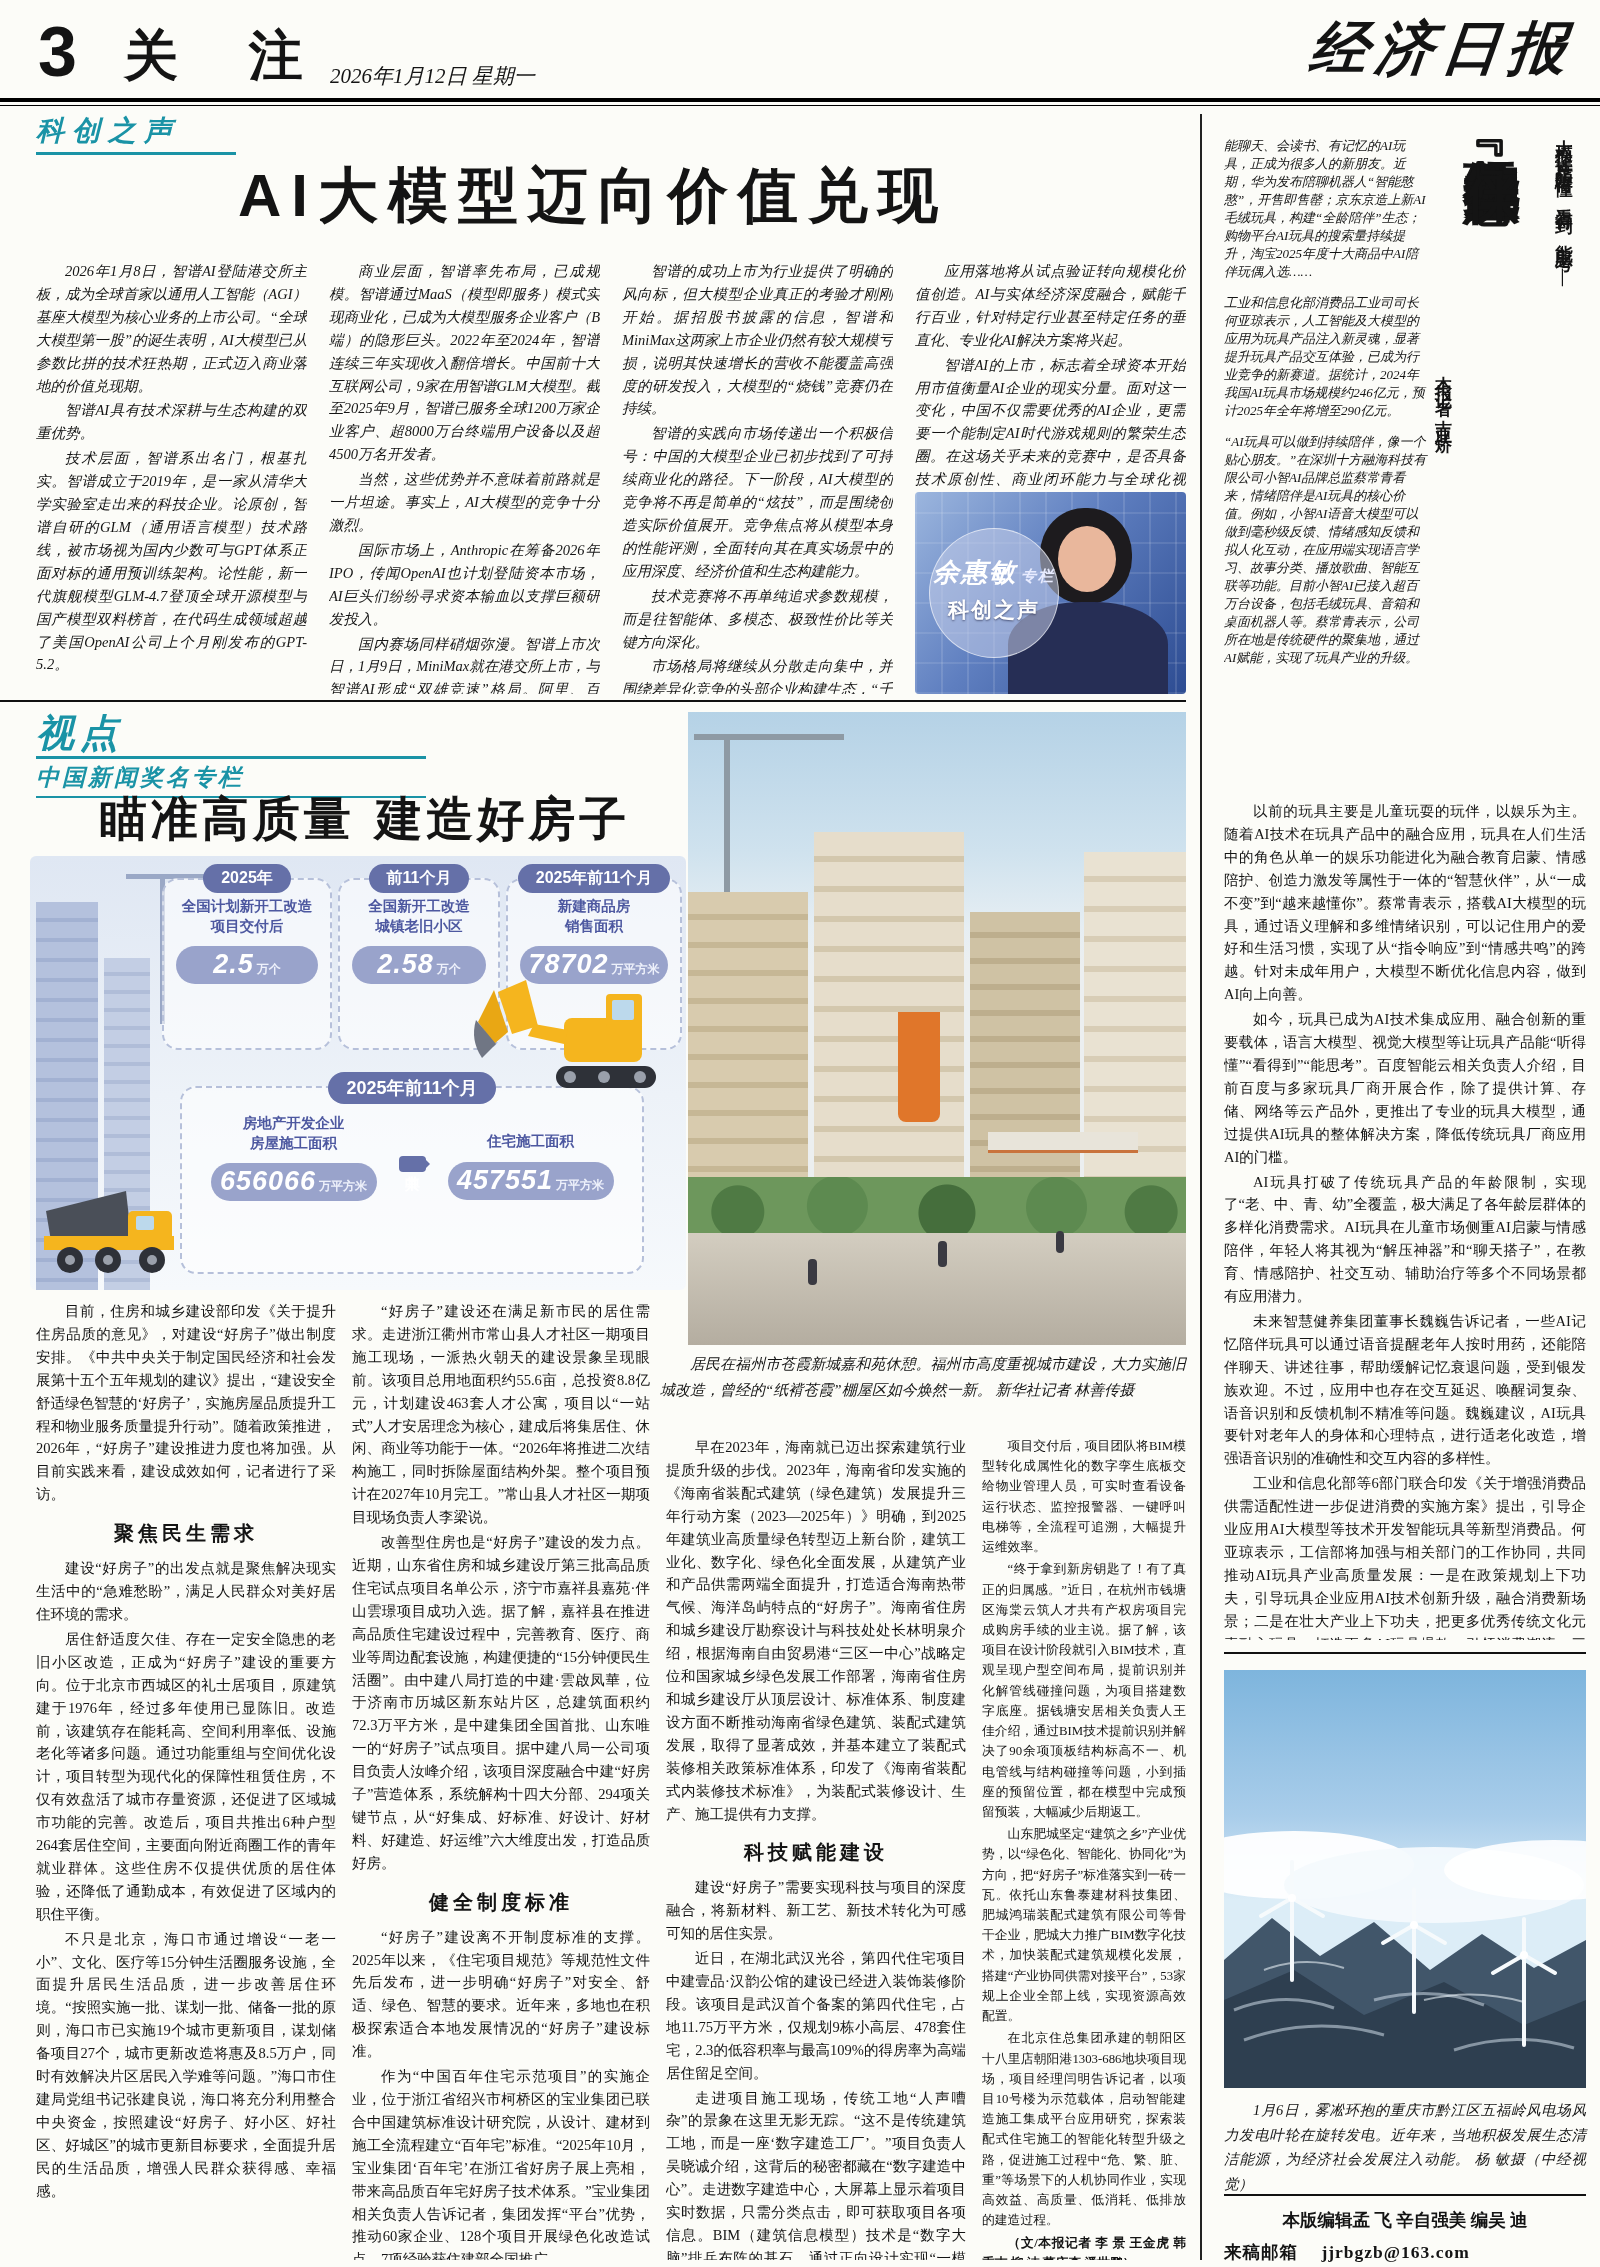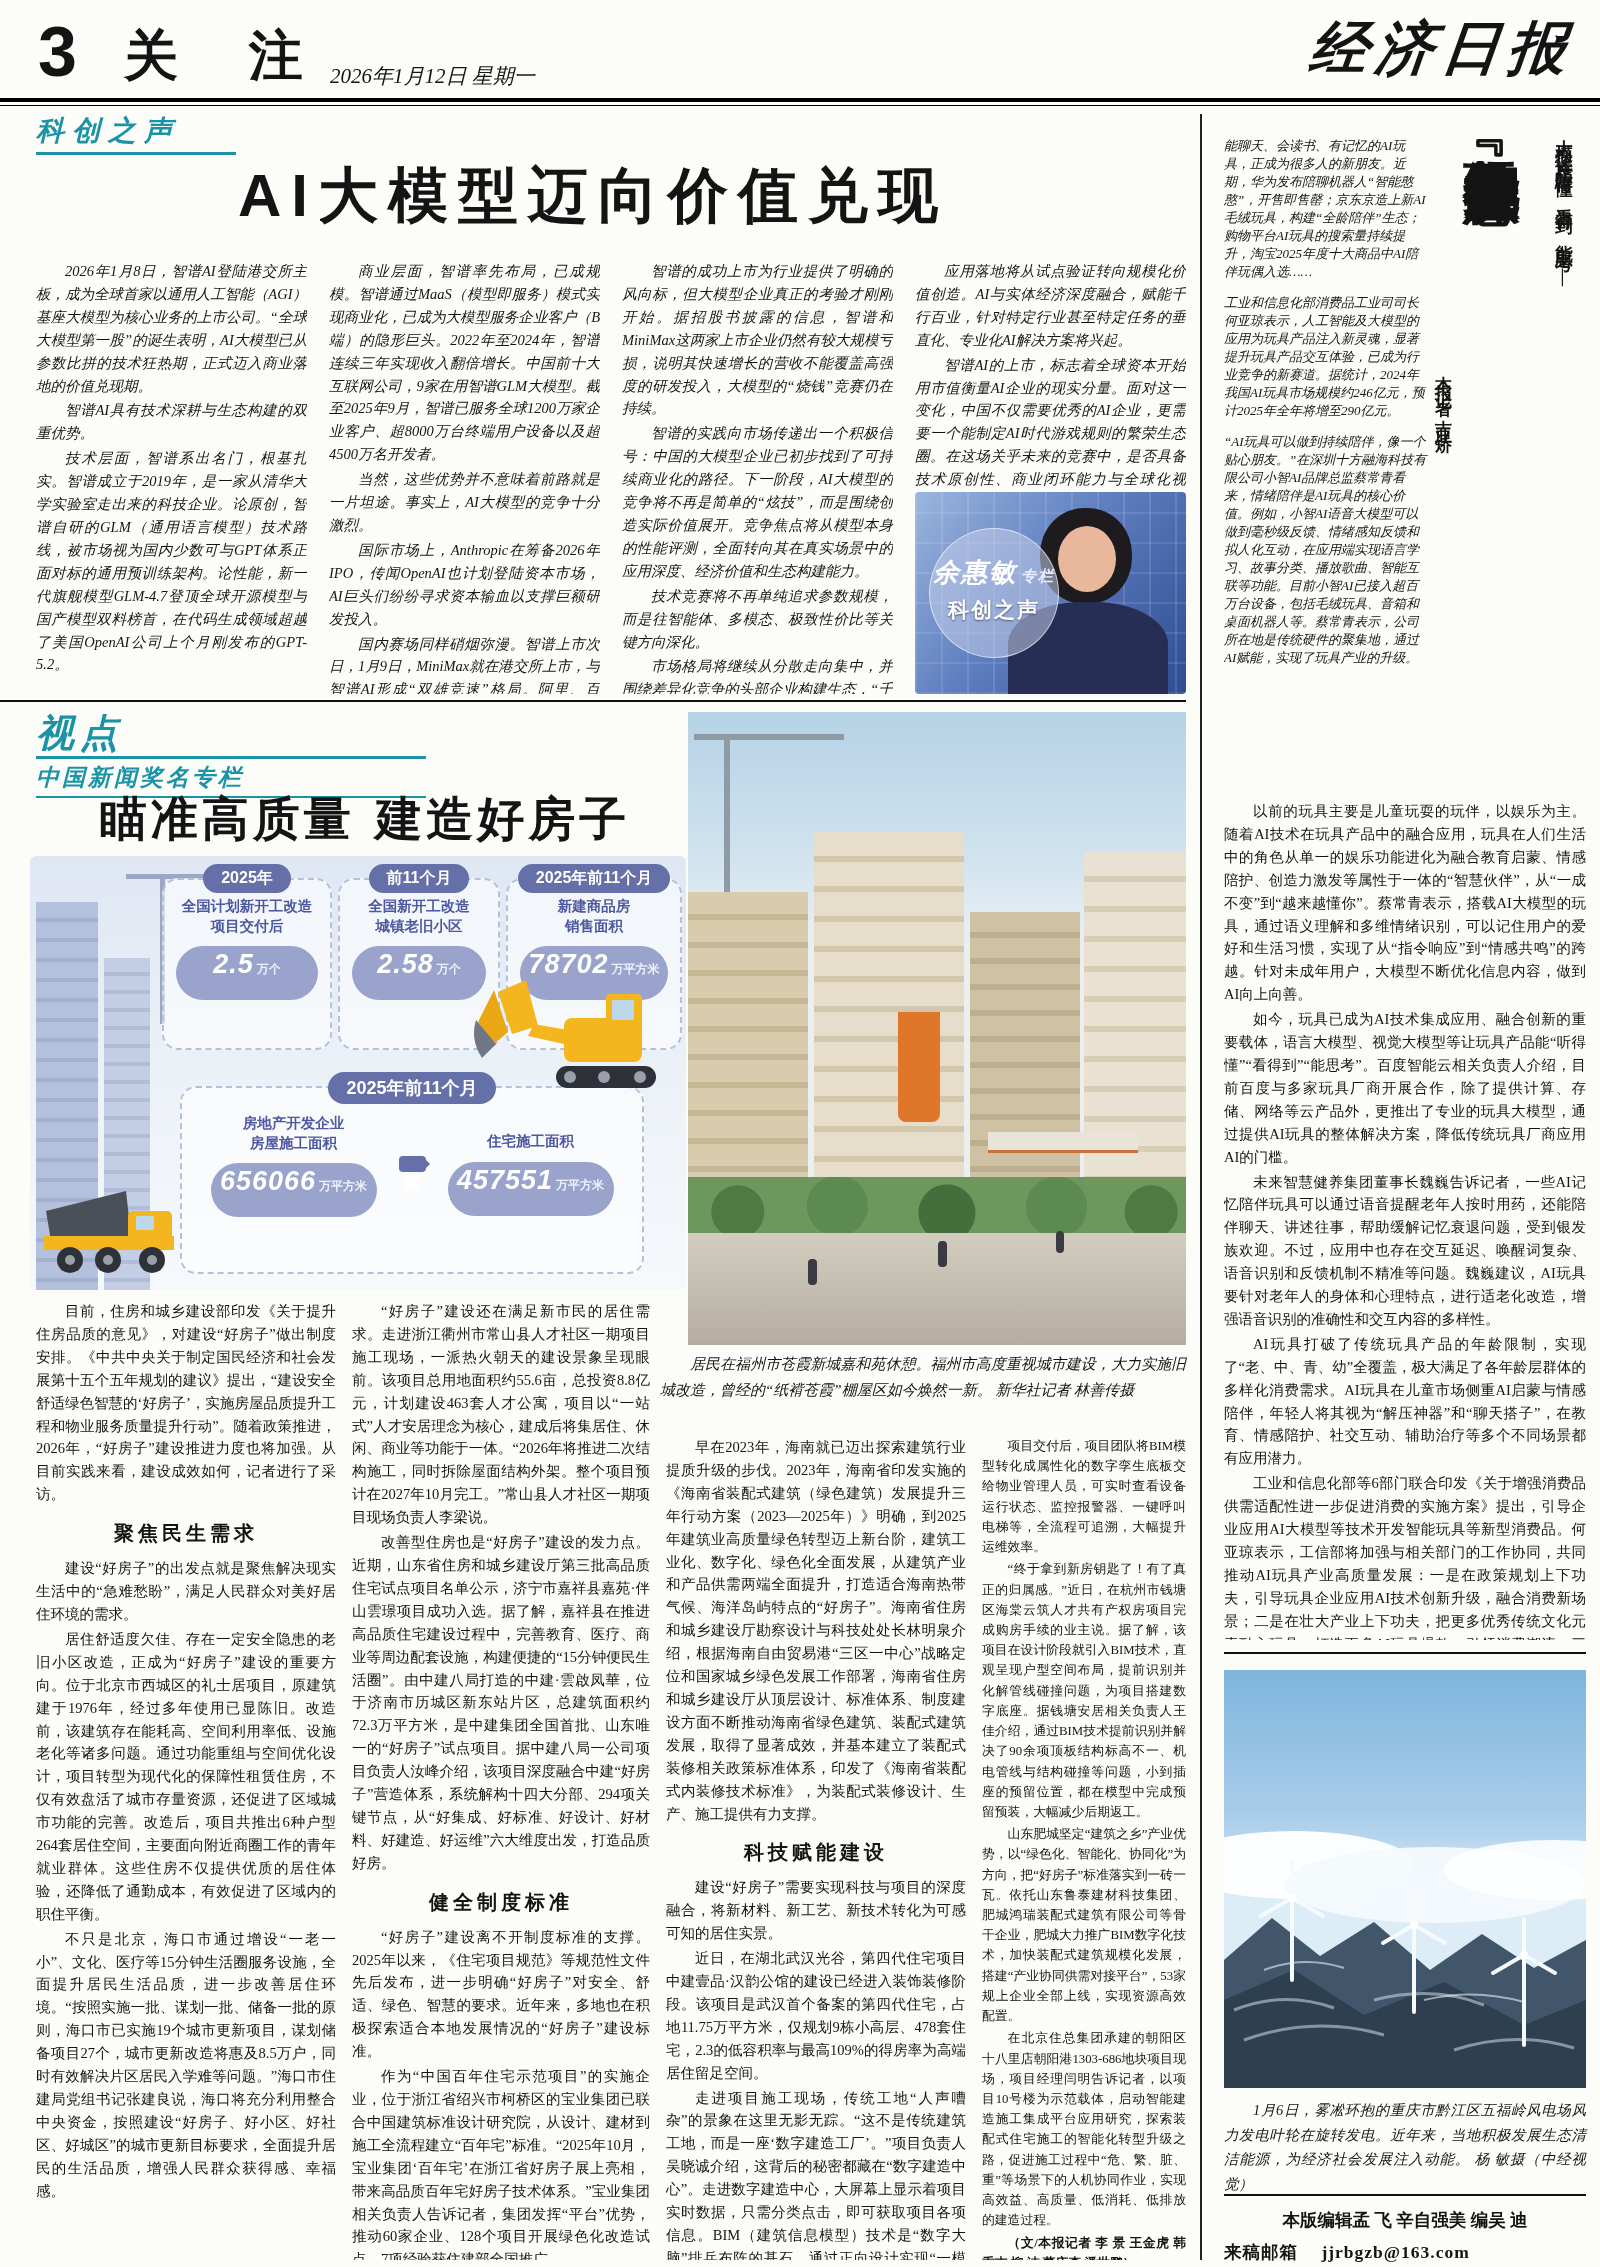--- a/index.html
+++ b/index.html
@@ -63,21 +63,21 @@
       background:repeating-linear-gradient(180deg,#b4c1dd 0 16px,#a2b1d2 16px 20px);}
   .ig-b2{position:absolute;left:74px;top:102px;width:46px;height:332px;
       background:repeating-linear-gradient(180deg,#c3cee4 0 14px,#b0bdd8 14px 18px);}
   .ig-crane-v{position:absolute;left:130px;top:18px;width:5px;height:150px;background:#9aa8c6;}
   .ig-crane-h{position:absolute;left:96px;top:18px;width:110px;height:5px;background:#9aa8c6;}
   .ig-card{position:absolute;background:rgba(255,255,255,.6);border:2px dashed #b6c0da;border-radius:16px;}
   .ig-tag{display:block;margin:-16px auto 4px;width:max-content;max-width:95%;background:#6570a8;color:#fff;
       border-radius:999px;padding:4px 18px;font:bold 16px "Liberation Sans",sans-serif;}
   .ig-label{text-align:center;color:#4d58a0;font:800 14.5px "Liberation Sans",sans-serif;
       line-height:1.35;white-space:pre-line;margin:4px 4px 0;}
-  .ig-pill{background:#99a3cb;border-radius:999px;margin:10px 12px 0;padding:3px 4px 20px;text-align:center;}
+  .ig-pill{background:#99a3cb;border-radius:999px;margin:10px 12px 0;padding:3px 4px 4px;text-align:center;}
   .ig-val{color:#fff;font:italic 900 27px "Liberation Sans",sans-serif;letter-spacing:1px;}
   .ig-unit{color:#eef1fb;font:700 12px "Liberation Sans",sans-serif;margin-left:3px;}
   .ig-bottom-row{display:flex;align-items:flex-start;justify-content:center;gap:10px;margin-top:6px;}
   .ig-stat{width:190px;}
   .ig-mid{margin-top:46px;background:#6570a8;color:#fff;writing-mode:vertical-rl;
       font:bold 15px "Liberation Sans",sans-serif;padding:8px 4px;border-radius:4px;position:relative;}
   .ig-mid:after{content:"";position:absolute;right:-12px;top:50%;margin-top:-8px;border:8px solid transparent;
       border-left-color:#6570a8;}
   
   .city-photo{position:absolute;left:688px;top:712px;width:498px;height:633px;overflow:hidden;
@@ -310,22 +310,22 @@
       <p>能聊天、会读书、有记忆的AI玩具，正成为很多人的新朋友。近期，华为发布陪聊机器人“智能憨憨”，开售即售罄；京东京造上新AI毛绒玩具，构建“全龄陪伴”生态；购物平台AI玩具的搜索量持续提升，淘宝2025年度十大商品中AI陪伴玩偶入选……</p>
       <p>工业和信息化部消费品工业司司长何亚琼表示，人工智能及大模型的应用为玩具产品注入新灵魂，显著提升玩具产品交互体验，已成为行业竞争的新赛道。据统计，2024年我国AI玩具市场规模约246亿元，预计2025年全年将增至290亿元。</p>
       <p>“AI玩具可以做到持续陪伴，像一个贴心朋友。”在深圳十方融海科技有限公司小智AI品牌总监蔡常青看来，情绪陪伴是AI玩具的核心价值。例如，小智AI语音大模型可以做到毫秒级反馈、情绪感知反馈和拟人化互动，在应用端实现语言学习、故事分类、播放歌曲、智能互联等功能。目前小智AI已接入超百万台设备，包括毛绒玩具、音箱和桌面机器人等。蔡常青表示，公司所在地是传统硬件的聚集地，通过AI赋能，实现了玩具产业的升级。</p>
     </div>
   <div class="toy-byline">本报记者 吉亚矫</div>
   <div class="toy-headline">智能玩具升级『智慧伙伴』</div>
   <div class="toy-kicker">大模型让产品听得懂、看得到、能思考——</div>
   <div class="toy-body">
       <p>以前的玩具主要是儿童玩耍的玩伴，以娱乐为主。随着AI技术在玩具产品中的融合应用，玩具在人们生活中的角色从单一的娱乐功能进化为融合教育启蒙、情感陪护、创造力激发等属性于一体的“智慧伙伴”，从“一成不变”到“越来越懂你”。蔡常青表示，搭载AI大模型的玩具，通过语义理解和多维情绪识别，可以记住用户的爱好和生活习惯，实现了从“指令响应”到“情感共鸣”的跨越。针对未成年用户，大模型不断优化信息内容，做到AI向上向善。</p>
       <p>如今，玩具已成为AI技术集成应用、融合创新的重要载体，语言大模型、视觉大模型等让玩具产品能“听得懂”“看得到”“能思考”。百度智能云相关负责人介绍，目前百度与多家玩具厂商开展合作，除了提供计算、存储、网络等云产品外，更推出了专业的玩具大模型，通过提供AI玩具的整体解决方案，降低传统玩具厂商应用AI的门槛。</p>
+      <p>AI玩具打破了传统玩具产品的年龄限制，实现了“老、中、青、幼”全覆盖，极大满足了各年龄层群体的多样化消费需求。AI玩具在儿童市场侧重AI启蒙与情感陪伴，年轻人将其视为“解压神器”和“聊天搭子”，在教育、情感陪护、社交互动、辅助治疗等多个不同场景都有应用潜力。</p>
       <p>未来智慧健养集团董事长魏巍告诉记者，一些AI记忆陪伴玩具可以通过语音提醒老年人按时用药，还能陪伴聊天、讲述往事，帮助缓解记忆衰退问题，受到银发族欢迎。不过，应用中也存在交互延迟、唤醒词复杂、语音识别和反馈机制不精准等问题。魏巍建议，AI玩具要针对老年人的身体和心理特点，进行适老化改造，增强语音识别的准确性和交互内容的多样性。</p>
-      <p>AI玩具打破了传统玩具产品的年龄限制，实现了“老、中、青、幼”全覆盖，极大满足了各年龄层群体的多样化消费需求。AI玩具在儿童市场侧重AI启蒙与情感陪伴，年轻人将其视为“解压神器”和“聊天搭子”，在教育、情感陪护、社交互动、辅助治疗等多个不同场景都有应用潜力。</p>
       <p>工业和信息化部等6部门联合印发《关于增强消费品供需适配性进一步促进消费的实施方案》提出，引导企业应用AI大模型等技术开发智能玩具等新型消费品。何亚琼表示，工信部将加强与相关部门的工作协同，共同推动AI玩具产业高质量发展：一是在政策规划上下功夫，引导玩具企业应用AI技术创新升级，融合消费新场景；二是在壮大产业上下功夫，把更多优秀传统文化元素融入玩具，打造更多AI玩具爆款，引领消费潮流；三是在规范发展上下功夫，在提升玩具企业强技术防护的同时，适时研究制定相关标准，切实保障AI玩具质量安全和数据隐私安全。</p>
     </div>
   <div class="toy-rule"></div>
 
   <div class="wind-photo">
     <svg width="362" height="418" viewBox="0 0 362 418">
       <ellipse cx="70" cy="195" rx="120" ry="34" fill="#ffffff" opacity="0.95"></ellipse>
       <ellipse cx="210" cy="215" rx="150" ry="38" fill="#f4fafd" opacity="0.95"></ellipse>
       <ellipse cx="330" cy="200" rx="110" ry="30" fill="#ffffff" opacity="0.9"></ellipse>
       <path d="M0,418 L0,290 L48,248 L96,286 L150,252 L206,300 L258,264 L310,298 L362,270 L362,418 Z" fill="#41566a"></path>

